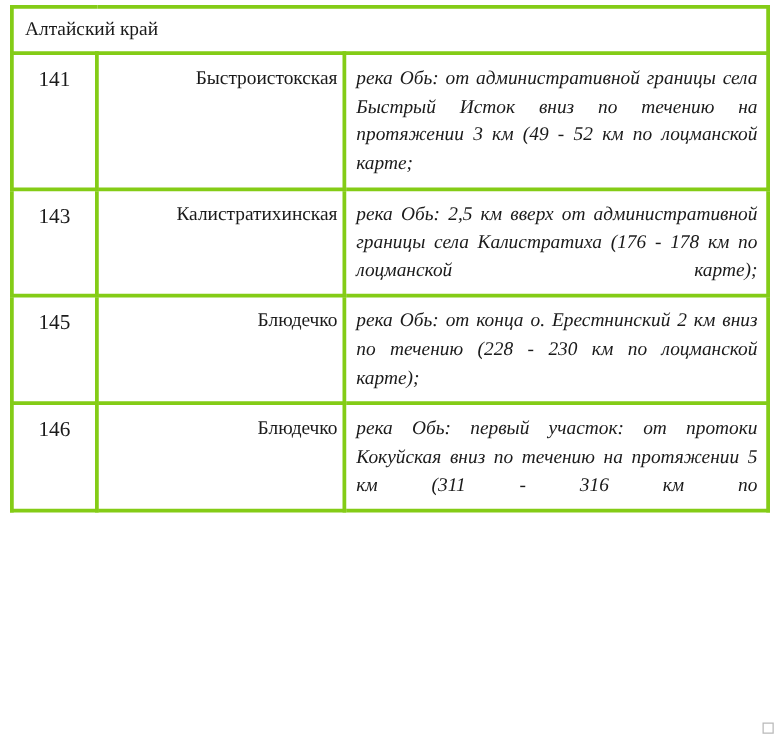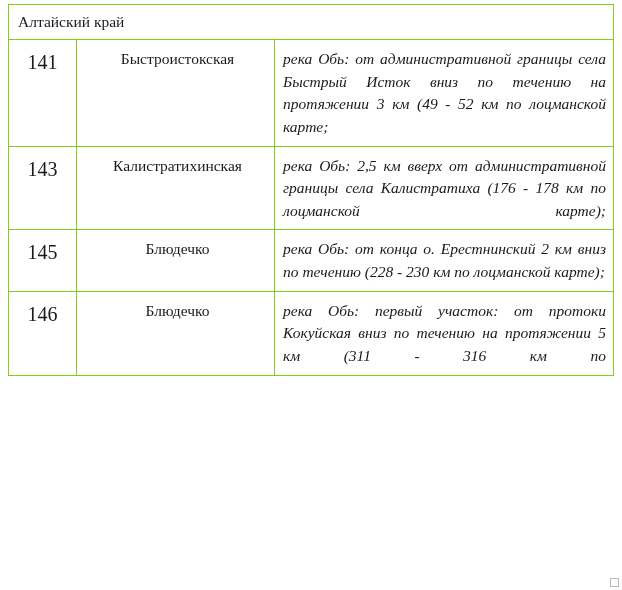--- a/index.html
+++ b/index.html
@@ -19,21 +19,21 @@
   #doc-table {
     position: absolute;
     left: 8px;
     top: 4px;
     width: 605px;
     border-collapse: collapse;
     table-layout: fixed;
   }
 
   #doc-table td {
-    border: 1px solid #84cc16;
+    border: 3px solid #84cc16;
     vertical-align: top;
     padding: 0;
     background: #ffffff;
   }
 
   
   col.col-num  { width: 68px; }
   col.col-name { width: 198px; }
   col.col-desc { width: 339px; }
 
@@ -46,27 +46,27 @@
     line-height: 1;
     padding: 9px 0 0 9px;
     white-space: nowrap;
   }
 
   
   .num-cell {
     text-align: center;
   }
   .num-label {
-    font-size: 20px;
+    font-size: 17px;
     line-height: 1.32;
     padding-top: 9px;
   }
 
   .name-cell {
-    text-align: center;
+    text-align: right;
   }
   .name-label {
     font-size: 15.5px;
     line-height: 1.32;
     padding: 9px 4px 6px 8px;
   }
 
   .desc-cell {
     text-align: left;
     font-style: italic;

